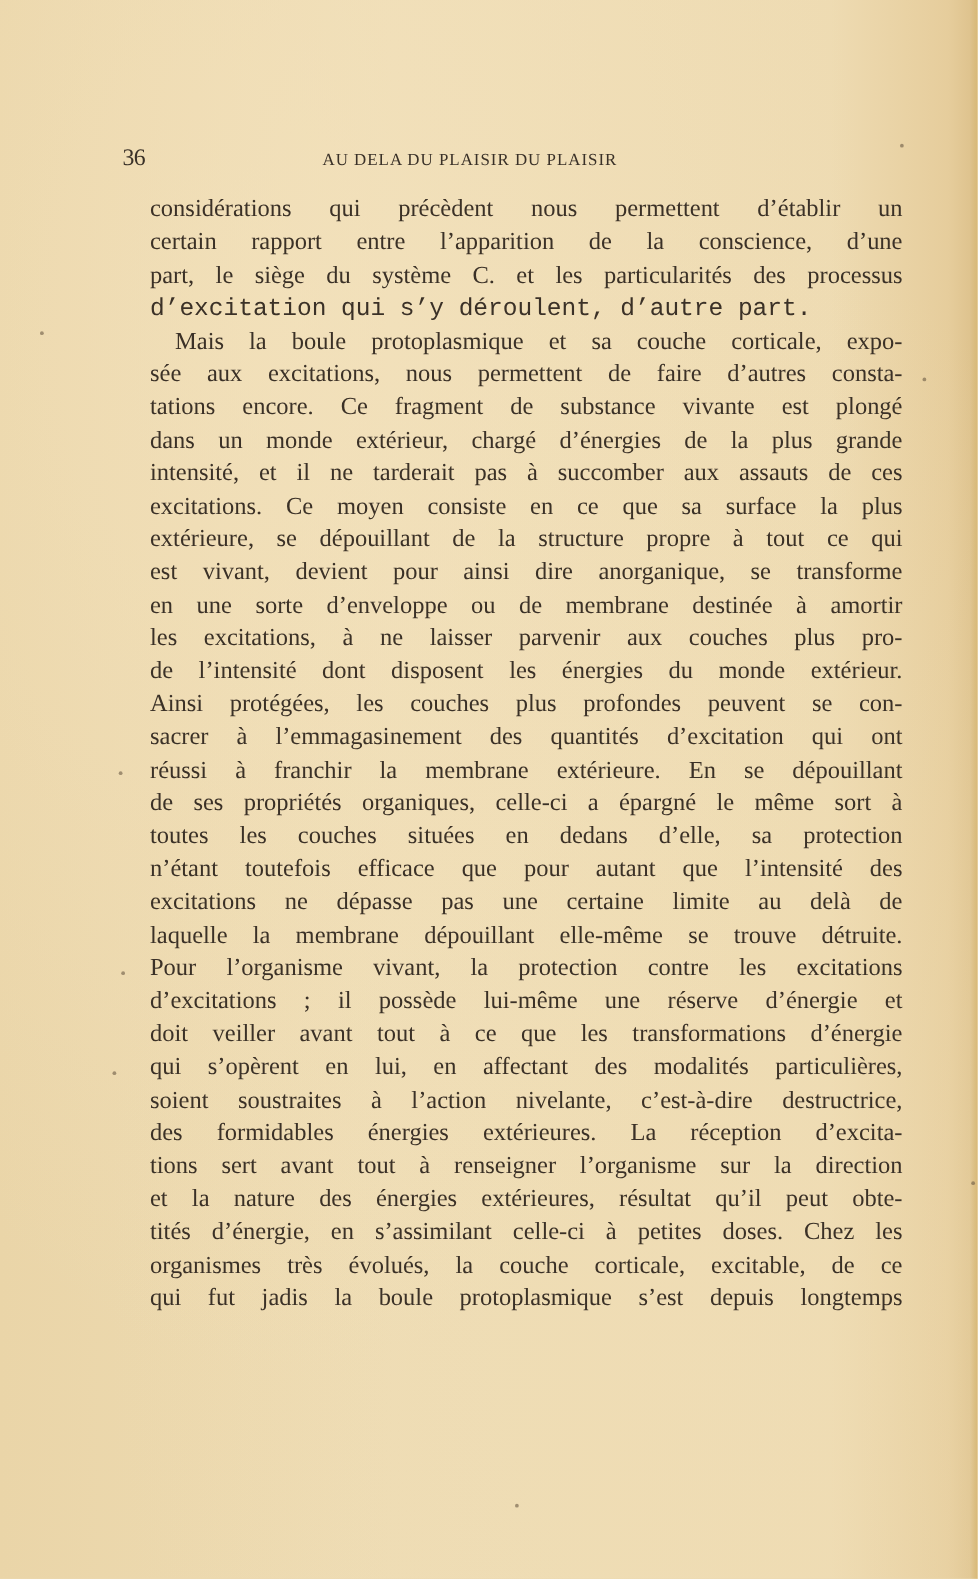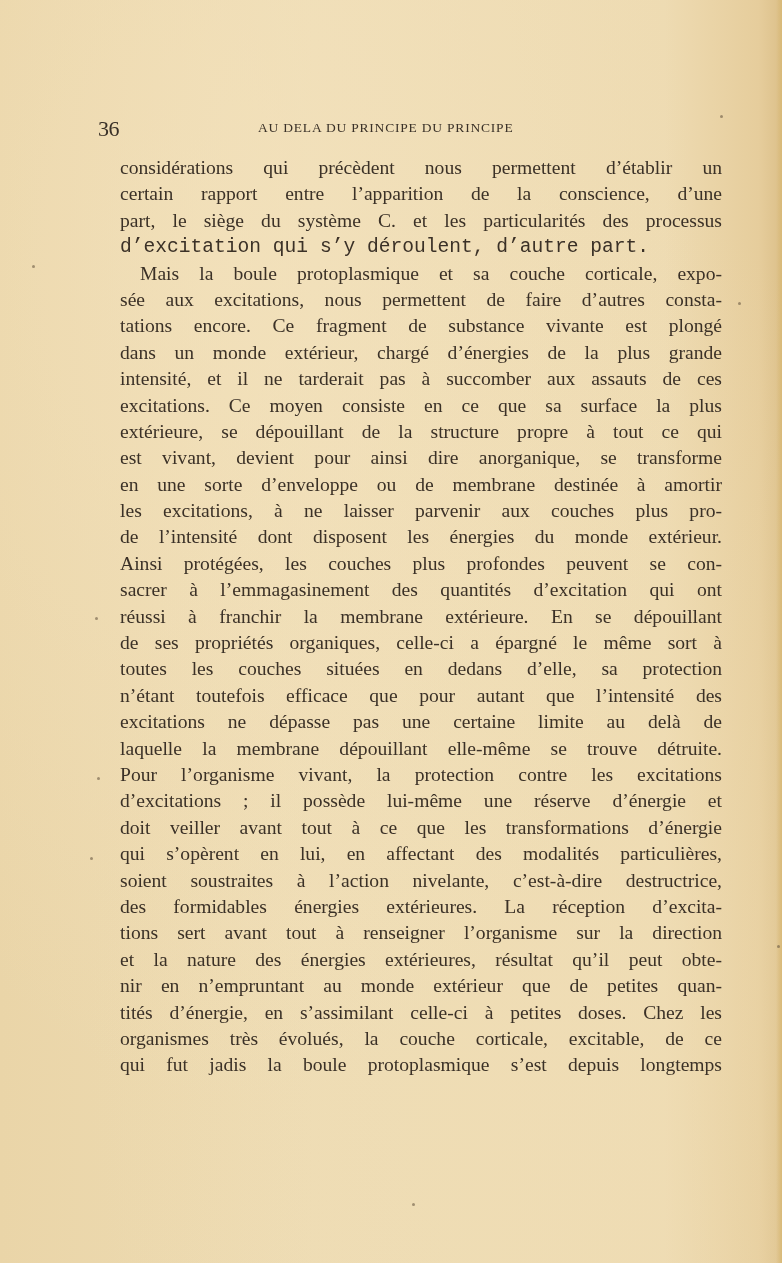--- a/index.html
+++ b/index.html
@@ -34,21 +34,21 @@
       left: 98px;
       width: 604px;
       height: 22px;
       font-family: "Liberation Serif", "DejaVu Serif", serif;
       color: #3a3128;
     }
     .page-number {
       position: absolute;
       left: 0;
       top: 0;
-      font-size: 22px;
+      font-size: 19px;
       letter-spacing: -0.5px;
     }
     .running-title {
       position: absolute;
       left: 160px;
       top: 4px;
       font-size: 13.5px;
       letter-spacing: 0.8px;
     }
     .body-text {
@@ -94,21 +94,21 @@
   <span class="speck" style="left:32px;top:265px"></span>
   <span class="speck" style="left:738px;top:302px"></span>
   <span class="speck" style="left:95px;top:617px"></span>
   <span class="speck" style="left:97px;top:777px"></span>
   <span class="speck" style="left:90px;top:857px"></span>
   <span class="speck" style="left:777px;top:945px"></span>
   <span class="speck" style="left:412px;top:1203px"></span>
 
   <header class="running-head">
     <span class="page-number">36</span>
-    <span class="running-title">AU DELA DU PRINCIPE DU PRINCIPE</span>
+    <span class="running-title">AU DELA DU PLAISIR DU PLAISIR</span>
   </header>
 
   <div class="body-text">
 
     <div>
       <div class="line">considérations qui précèdent nous permettent d’établir un</div>
       <div class="line">certain rapport entre l’apparition de la conscience, d’une</div>
       <div class="line">part, le siège du système C. et les particularités des processus</div>
       <div class="line last">d’excitation qui s’y déroulent, d’autre part.</div>
     </div>
@@ -134,19 +134,18 @@
       <div class="line">excitations ne dépasse pas une certaine limite au delà de</div>
       <div class="line">laquelle la membrane dépouillant elle-même se trouve détruite.</div>
       <div class="line">Pour l’organisme vivant, la protection contre les excitations</div>
       <div class="line">d’excitations ; il possède lui-même une réserve d’énergie et</div>
       <div class="line">doit veiller avant tout à ce que les transformations d’énergie</div>
       <div class="line">qui s’opèrent en lui, en affectant des modalités particulières,</div>
       <div class="line">soient soustraites à l’action nivelante, c’est-à-dire destructrice,</div>
       <div class="line">des formidables énergies extérieures. La réception d’excita-</div>
       <div class="line">tions sert avant tout à renseigner l’organisme sur la direction</div>
       <div class="line">et la nature des énergies extérieures, résultat qu’il peut obte-</div>
-      <div class="line">nir en n’empruntant au monde extérieur que de petites quan-</div>
       <div class="line">tités d’énergie, en s’assimilant celle-ci à petites doses. Chez les</div>
       <div class="line">organismes très évolués, la couche corticale, excitable, de ce</div>
       <div class="line">qui fut jadis la boule protoplasmique s’est depuis longtemps</div>
     </div>
   </div>
 </div>
 
 </body></html>

